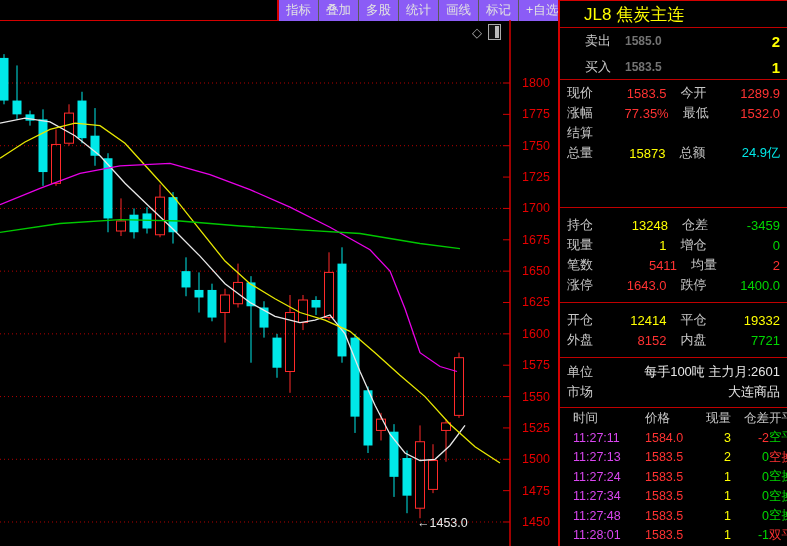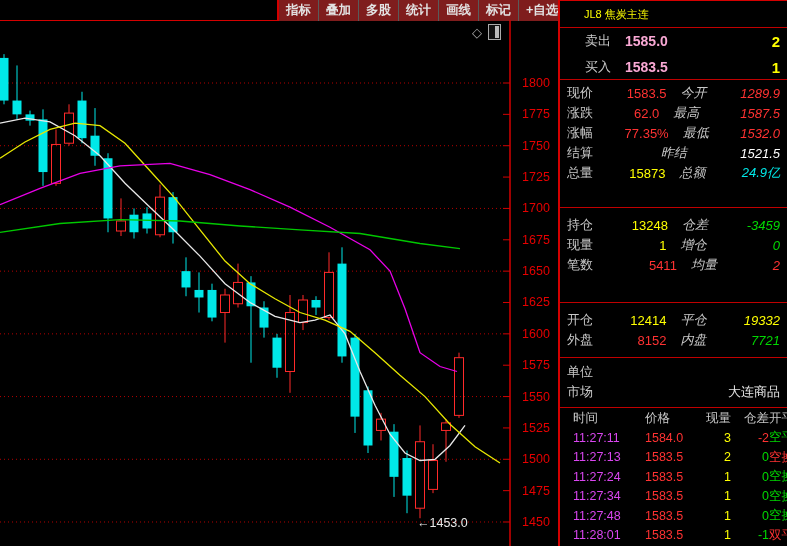--- a/index.html
+++ b/index.html
@@ -3,48 +3,48 @@
 <meta charset="utf-8">
 <style>
   html,body{margin:0;padding:0;background:#000;}
   body{width:787px;height:546px;position:relative;overflow:hidden;
        font-family:"Liberation Sans",sans-serif;-webkit-font-smoothing:none;}
   .app{position:absolute;inset:0;background:#000;}
 
   
   .tb-underline{position:absolute;left:0;top:20px;width:280px;height:1px;background:#d40000;}
   .toolbar{position:absolute;left:277px;top:0;height:21px;display:flex;align-items:stretch;
-           background:#7f1d1d;border-left:2px solid #d40000;border-right:2px solid #d40000;font-weight:bold;}
+           background:#8b5cf6;border-left:2px solid #d40000;border-right:2px solid #d40000;}
   .tb-btn{color:#e2e2e2;font-size:12.5px;line-height:20px;padding:0 7px;border-right:1px solid #5a5a5a;
           white-space:nowrap;cursor:default;}
   .tb-btn:last-child{border-right:none;}
 
   
   .chart-wrap{position:absolute;left:0;top:0;width:558px;height:546px;}
   svg{display:block;}
   .chart-icons{position:absolute;left:472px;top:24px;display:flex;align-items:center;gap:6px;}
   .icon-diamond{color:#b0b0b0;font-size:13px;line-height:13px;}
   .icon-page{width:11px;height:14px;border:1px solid #aaa;position:relative;background:#111;}
   .icon-page .half{position:absolute;right:1px;top:1px;bottom:1px;width:4px;background:#bbb;}
 
   
   .panel{position:absolute;left:558px;top:0;width:227px;height:546px;background:#000;
          border-left:2px solid #d40000;border-right:2px solid #d40000;box-sizing:content-box;
          font-size:13px;border-top:1px solid #d40000;}
   .sec{border-bottom:1px solid #c00000;overflow:hidden;box-sizing:border-box;}
   .sec-title{height:26px;display:flex;align-items:center;padding-left:24px;color:#ffff00;
-             font-size:11px;}
+             font-size:17px;}
   .ba-row{height:26px;display:flex;align-items:center;padding:0 7px;text-align:right;}
   .ba-label{color:#c8c8c8;width:44px;}
-  .ba-price{color:#f9a8d4;font-size:14px;font-weight:bold;flex:0 0 auto;margin-left:14px;}
+  .ba-price{color:#737373;font-size:12px;font-weight:bold;flex:0 0 auto;margin-left:14px;}
   .ba-qty{color:#ffff00;font-size:15px;font-weight:bold;margin-left:auto;}
   .prow{height:20px;display:flex;align-items:center;padding:0 7px;}
   .plabel{color:#c8c8c8;flex:0 0 42px;}
   .pval{flex:1 1 auto;text-align:right;}
-  .pair2{margin-left:14px;display:flex;flex:1 1 auto;align-items:center;font-style:italic;}
+  .pair2{margin-left:14px;display:flex;flex:1 1 auto;align-items:center;}
   .irow{height:20px;display:flex;align-items:center;padding:0 7px;color:#e6e6e6;}
   .ival{flex:1;text-align:right;white-space:nowrap;}
 
   .c-red{color:#ff3232}.c-yel{color:#ffff00}.c-grn{color:#00d800}
   .c-cyn{color:#00e8e8}.c-wht{color:#ffffff}
 
   
   .ttable{font-size:12.5px;margin-left:8px;}
   .trow{height:19.5px;display:flex;align-items:center;padding:0 5px;white-space:nowrap;}
   .trow.head{color:#c8c8c8;height:20px;}
@@ -232,42 +232,30 @@
     <div class="sec" id="sec-quote" style="height:128px;padding-top:3px;">
         <div class="prow">
           <span class="plabel">现价</span>
           <span class="pval c-red">1583.5</span>
           <span class="pair2">
             <span class="plabel">今开</span>
             <span class="pval c-red">1289.9</span>
           </span>
         </div>
         <div class="prow">
-          <span class="plabel">涨跌</span>
-          <span class="pval c-red">62.0</span>
-          <span class="pair2">
-            <span class="plabel">最高</span>
-            <span class="pval c-red">1587.5</span>
-          </span>
-        </div>
-        <div class="prow">
           <span class="plabel">涨幅</span>
           <span class="pval c-red">77.35%</span>
           <span class="pair2">
             <span class="plabel">最低</span>
             <span class="pval c-red">1532.0</span>
           </span>
         </div>
         <div class="prow">
           <span class="plabel">结算</span>
           <span class="pval c-wht"></span>
-          <span class="pair2">
-            <span class="plabel">昨结</span>
-            <span class="pval c-wht">1521.5</span>
-          </span>
         </div>
         <div class="prow">
           <span class="plabel">总量</span>
           <span class="pval c-yel">15873</span>
           <span class="pair2">
             <span class="plabel">总额</span>
             <span class="pval c-cyn">24.9亿</span>
           </span>
         </div>
       </div>
@@ -287,20 +275,28 @@
             <span class="plabel">增仓</span>
             <span class="pval c-grn">0</span>
           </span>
         </div>
         <div class="prow">
           <span class="plabel">笔数</span>
           <span class="pval c-red">5411</span>
           <span class="pair2">
             <span class="plabel">均量</span>
             <span class="pval c-red">2</span>
+          </span>
+        </div>
+        <div class="prow">
+          <span class="plabel">涨停</span>
+          <span class="pval c-red">1643.0</span>
+          <span class="pair2">
+            <span class="plabel">跌停</span>
+            <span class="pval c-grn">1400.0</span>
           </span>
         </div>
       </div>
     <div class="sec" id="sec-oc" style="height:55px;padding-top:7px;">
         <div class="prow">
           <span class="plabel">开仓</span>
           <span class="pval c-yel">12414</span>
           <span class="pair2">
             <span class="plabel">平仓</span>
             <span class="pval c-yel">19332</span>
@@ -311,20 +307,21 @@
           <span class="pval c-red">8152</span>
           <span class="pair2">
             <span class="plabel">内盘</span>
             <span class="pval c-grn">7721</span>
           </span>
         </div>
       </div>
     <div class="sec" id="sec-info" style="height:50px;padding-top:4px;">
         <div class="irow">
           <span class="plabel">单位</span>
+          <span class="ival">每手100吨 主力月:2601</span>
         </div>
         <div class="irow">
           <span class="plabel">市场</span>
           <span class="ival">大连商品</span>
         </div>
       </div>
     <div class="ttable" id="sec-table" style="height:139px;overflow:hidden;">
         <div class="trow head">
           <span class="col-time">时间</span>
           <span class="col-price">价格</span>

